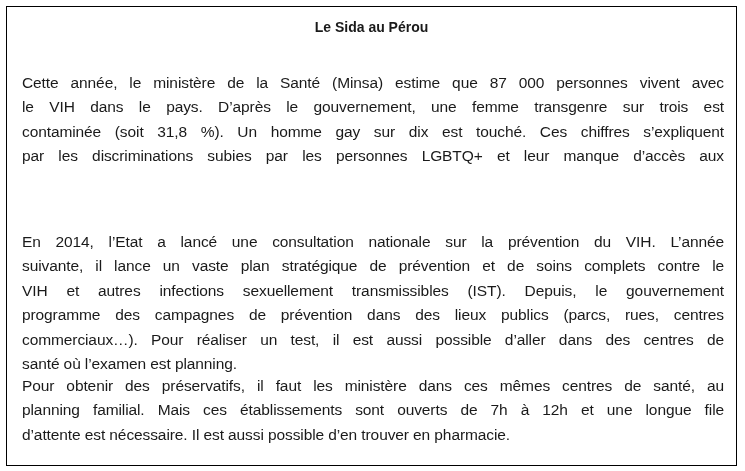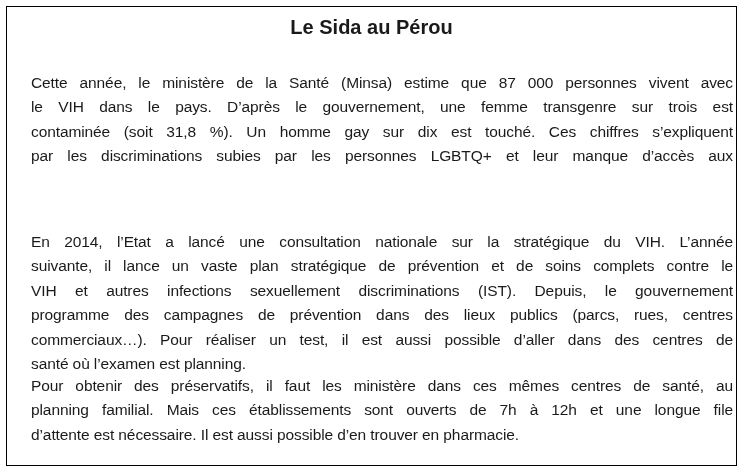--- a/index.html
+++ b/index.html
@@ -24,32 +24,31 @@
       font-family: "Liberation Sans", sans-serif;
       color: #1a1a1a;
     }
     .doc-title {
       position: absolute;
       top: 10px;
       left: 0;
       right: 0;
       text-align: center;
       font-weight: bold;
-      font-size: 20px;
+      font-size: 14px;
       line-height: 20px;
     }
     .para {
       position: absolute;
       left: 15px;
       width: 702px;
       font-size: 15.5px;
       line-height: 24.4px;
       text-align: justify;
       letter-spacing: -0.1px;
-      margin-left: 9px;
     }
     .para .line {
       display: block;
       text-align: justify;
       text-align-last: justify;
       white-space: nowrap;
     }
     .para .line.last {
       text-align-last: left;
     }
@@ -64,23 +63,23 @@
   <div class="doc-title">Le Sida au Pérou</div>
 
   <div class="para p1">
     <span class="line">Cette année, le ministère de la Santé (Minsa) estime que 87 000 personnes vivent avec</span>
     <span class="line">le VIH dans le pays. D’après le gouvernement, une femme transgenre sur trois est</span>
     <span class="line">contaminée (soit 31,8 %). Un homme gay sur dix est touché. Ces chiffres s’expliquent</span>
     <span class="line">par les discriminations subies par les personnes LGBTQ+ et leur manque d’accès aux</span>
   </div>
 
   <div class="para p2">
-    <span class="line">En 2014, l’Etat a lancé une consultation nationale sur la stratégique du VIH. L’année</span>
+    <span class="line">En 2014, l’Etat a lancé une consultation nationale sur la prévention du VIH. L’année</span>
     <span class="line">suivante, il lance un vaste plan stratégique de prévention et de soins complets contre le</span>
-    <span class="line">VIH et autres infections sexuellement discriminations (IST). Depuis, le gouvernement</span>
+    <span class="line">VIH et autres infections sexuellement transmissibles (IST). Depuis, le gouvernement</span>
     <span class="line">programme des campagnes de prévention dans des lieux publics (parcs, rues, centres</span>
     <span class="line">commerciaux…). Pour réaliser un test, il est aussi possible d’aller dans des centres de</span>
     <span class="line last">santé où l’examen est planning.</span>
   </div>
 
   <div class="para p3">
     <span class="line">Pour obtenir des préservatifs, il faut les ministère dans ces mêmes centres de santé, au</span>
     <span class="line">planning familial. Mais ces établissements sont ouverts de 7h à 12h et une longue file</span>
     <span class="line last">d’attente est nécessaire. Il est aussi possible d’en trouver en pharmacie.</span>
   </div>

